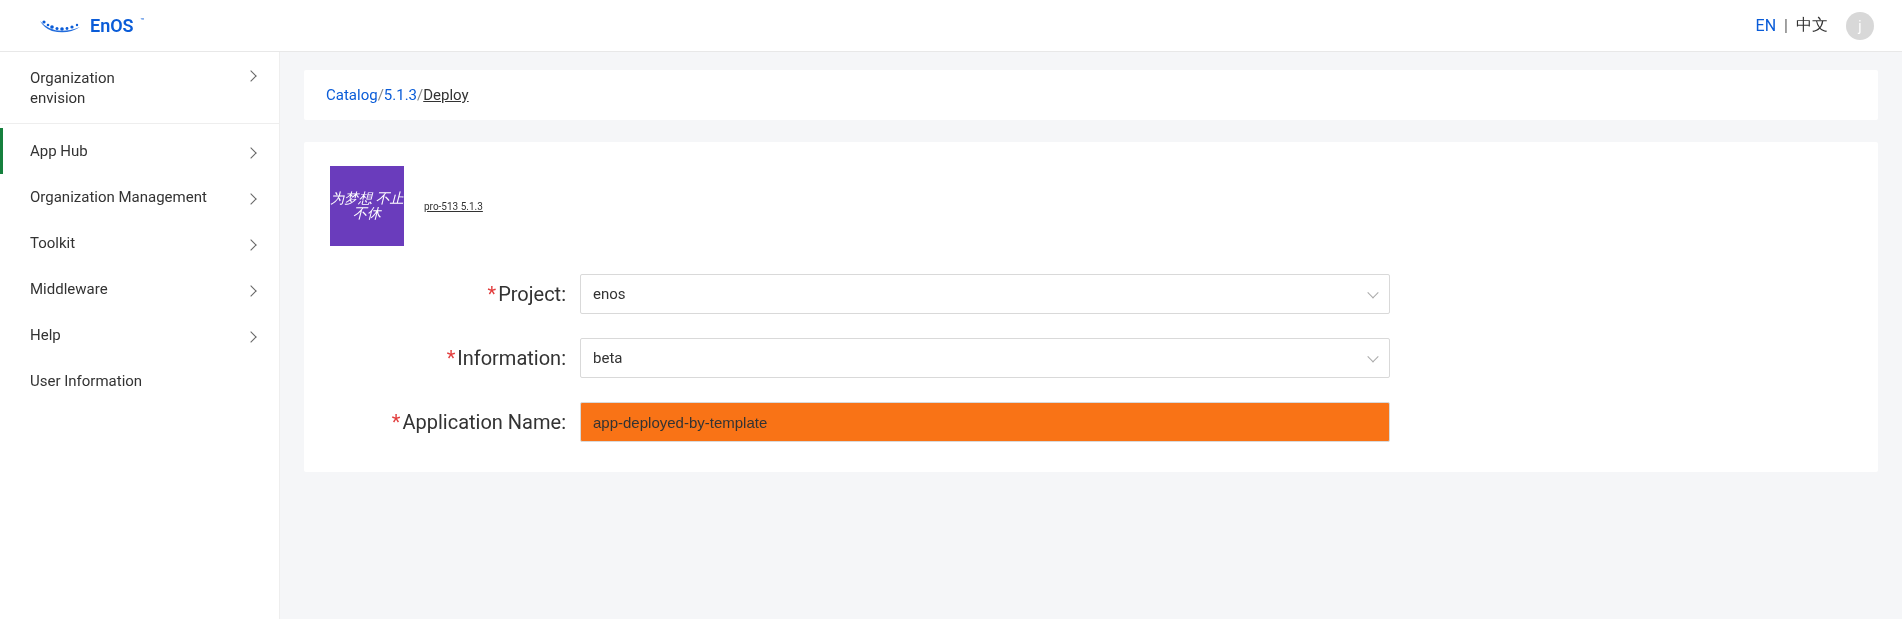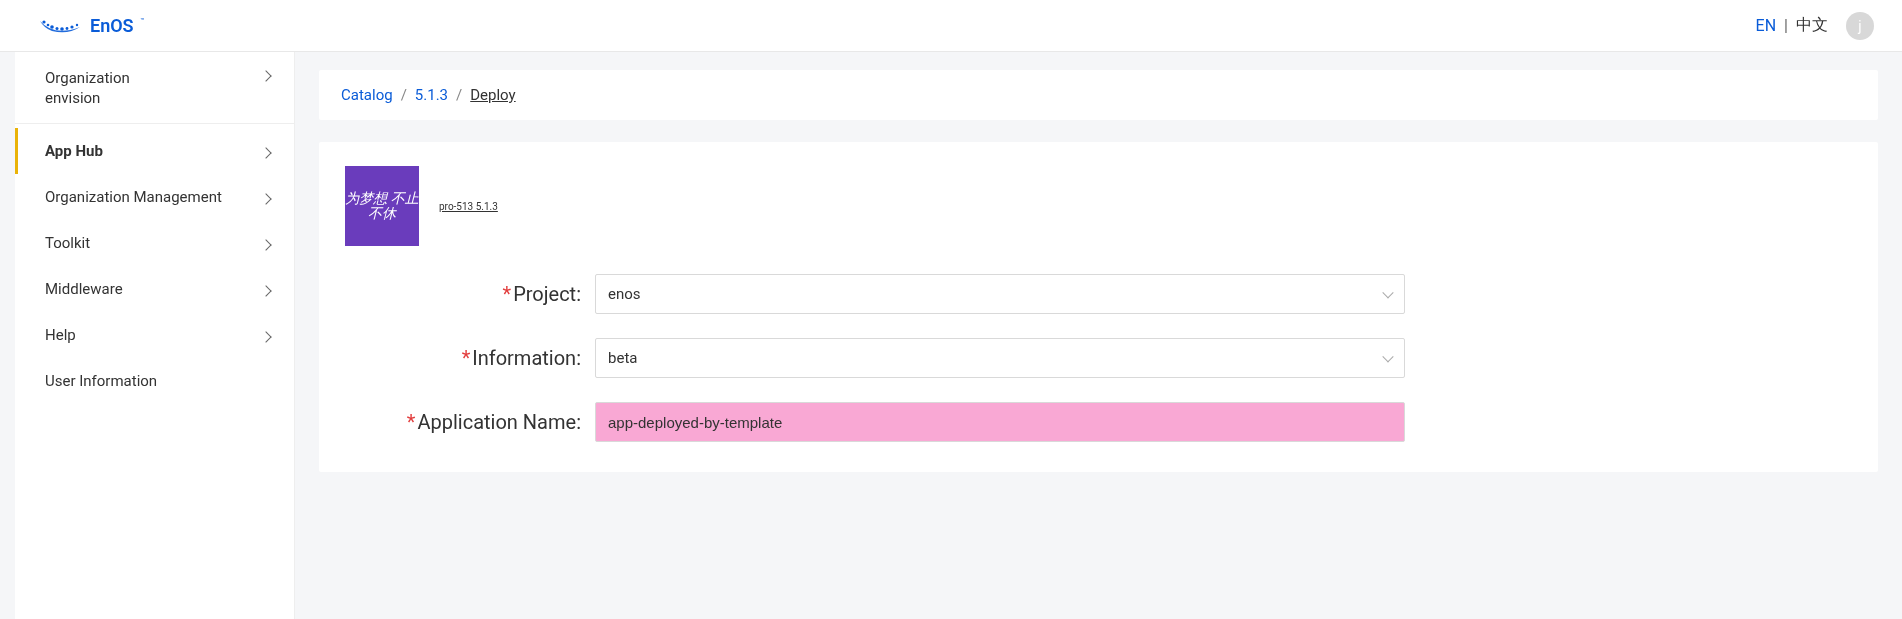--- a/index.html
+++ b/index.html
@@ -31,61 +31,61 @@
   .lang .sep { color: #666; }
   .lang .zh { color: #333; cursor: pointer; }
   .avatar {
     width: 28px; height: 28px; border-radius: 50%;
     background: #d8d8d8; color: #fff;
     display: flex; align-items: center; justify-content: center;
     font-size: 14px; cursor: pointer;
   }
 
   
-  .layout { display: flex; height: calc(100% - 52px); padding-left: 15px; }
+  .layout { display: flex; height: calc(100% - 52px); }
   .sidebar {
     width: 280px; background: #fff; border-right: 1px solid #eee;
     padding-top: 6px;
   }
   .main {
     flex: 1; padding: 18px 24px 0 24px; overflow: hidden;
   }
 
   
   .nav-item {
     display: flex; align-items: center; justify-content: space-between;
     padding: 14px 24px 14px 30px;
     font-size: 15px; color: #333; cursor: pointer;
   }
   .nav-item.two-line { align-items: flex-start; padding-top: 10px; padding-bottom: 10px; }
   .nav-item .label-multi { line-height: 1.35; }
   .nav-item.active {
-    border-left: 3px solid #eab308;
+    border-left: 3px solid #15803d;
     padding-left: 27px;
-    font-weight: 700;
+    font-weight: 400;
   }
   .nav-item.plain { cursor: default; }
   .divider { height: 1px; background: #eee; margin: 4px 0; }
   .chev {
     width: 8px; height: 8px;
     border-top: 1.5px solid #666;
     border-right: 1.5px solid #666;
     transform: rotate(45deg);
     margin-top: 4px;
     flex-shrink: 0;
   }
 
   
   .crumb-card {
     background: #fff;
     border-radius: 2px;
     padding: 16px 22px;
     margin-bottom: 22px;
   }
-  .crumbs { display: flex; align-items: center; gap: 8px; font-size: 15px; }
+  .crumbs { display: flex; align-items: center; font-size: 15px; }
   .crumbs .link { color: #0a5cd8; cursor: pointer; }
   .crumbs .sep { color: #888; }
   .crumbs .current { color: #333; text-decoration: underline; }
 
   
   .form-card {
     background: #fff;
     border-radius: 2px;
     padding: 24px 26px 30px 26px;
   }
@@ -127,21 +127,21 @@
     width: 8px; height: 8px;
     border-left: 1px solid #aaa;
     border-bottom: 1px solid #aaa;
     transform: translateY(-65%) rotate(-45deg);
   }
   .select .val-blur { color: #bbb; filter: blur(2px); }
 
   .text-input {
     height: 40px; width: 100%;
     border: 1px solid #d9d9d9; border-radius: 2px;
-    background: #f9a8d4;
+    background: #f97316;
     padding: 0 12px; font-size: 15px; color: #333;
   }
 </style>
 </head>
 <body>
 
 <div class="header">
   <div class="logo-wrap">
     <svg class="logo-svg" width="130" height="26" viewBox="0 0 130 26">
       <g fill="#0a5cd8">

